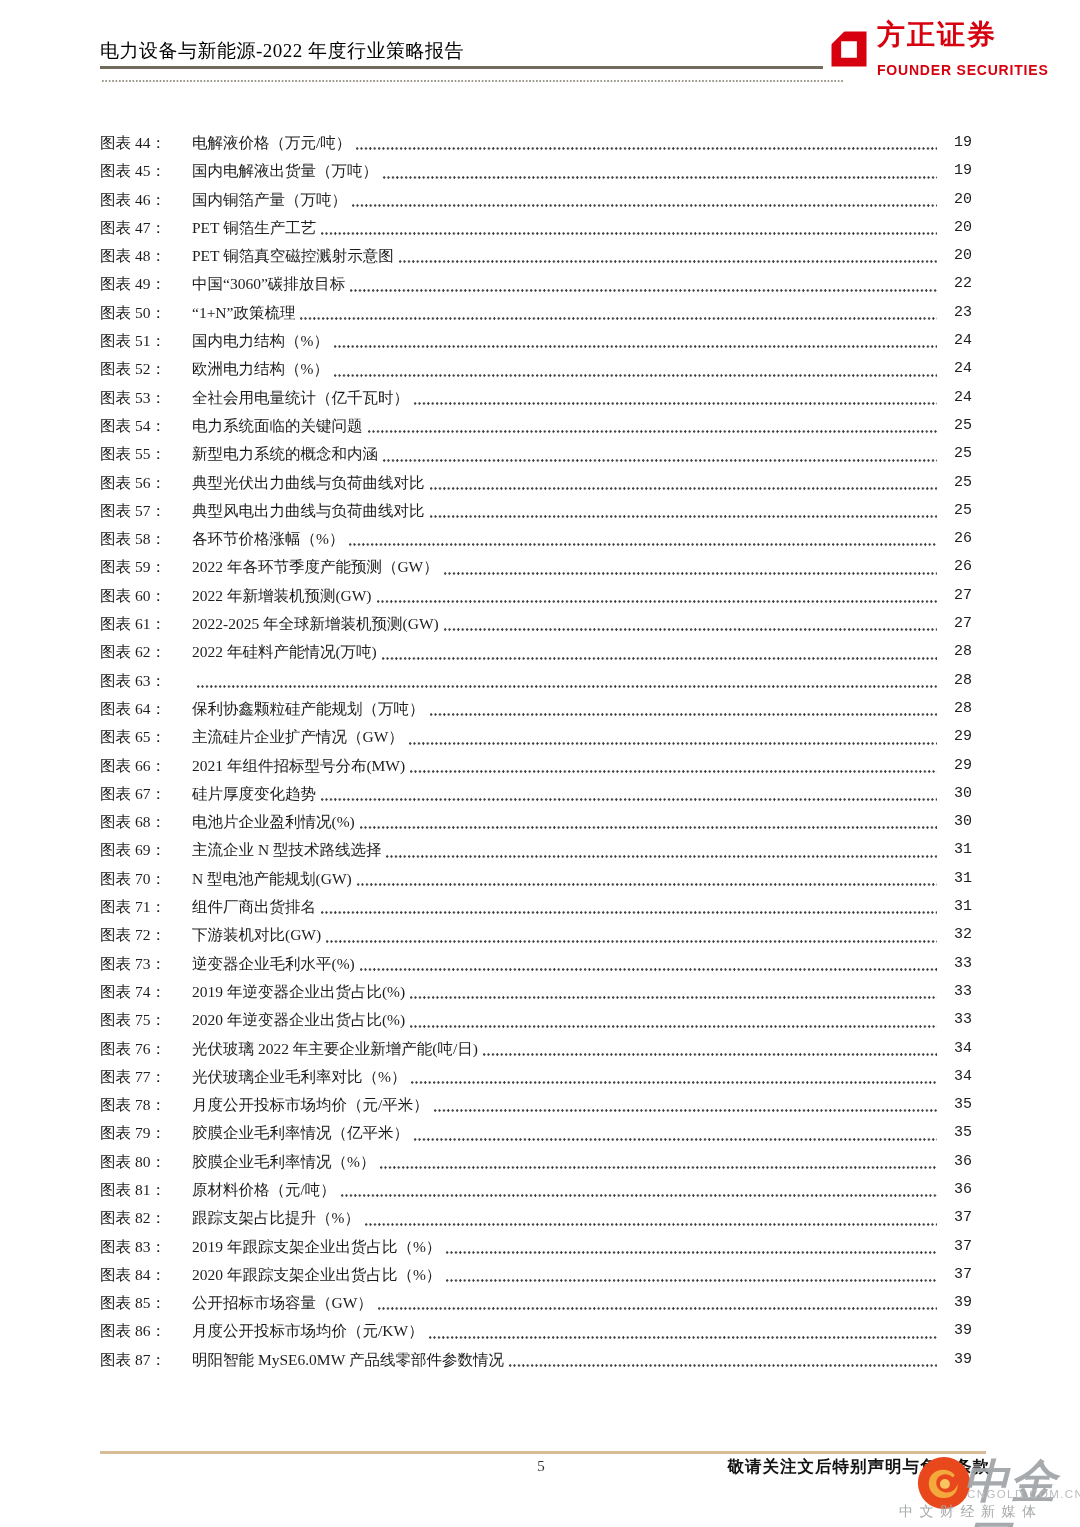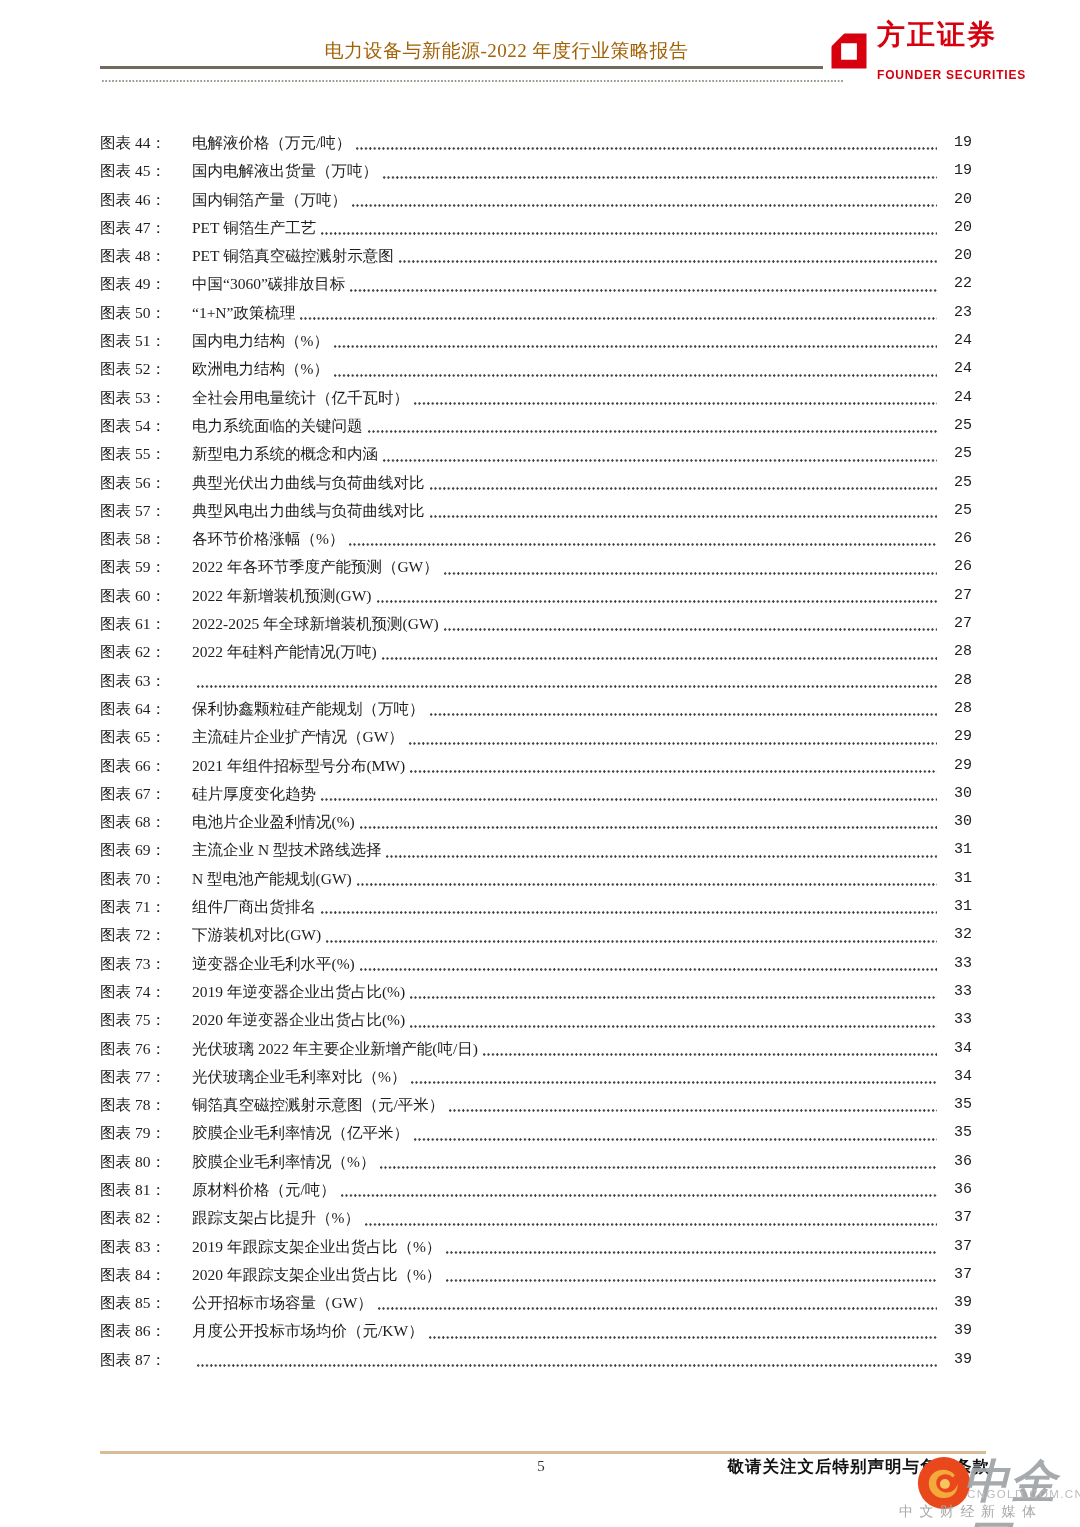--- a/index.html
+++ b/index.html
@@ -1,31 +1,31 @@
 <!DOCTYPE html>
 <html><head>
 <meta charset="utf-8">
 <style>
   html,body{margin:0;padding:0;background:#ffffff;}
   .page{position:relative;width:1080px;height:1527px;background:#ffffff;overflow:hidden;
         font-family:"Liberation Serif",serif;color:#1c1c1c;}
 
   
-  .hdr-title{position:absolute;left:100px;top:38px;width:813px;text-align:center;
-             font-size:19px;letter-spacing:0.5px;color:#a16207;white-space:nowrap;}
+  .hdr-title{position:absolute;left:100px;top:38px;width:813px;text-align:left;
+             font-size:19px;letter-spacing:0.5px;color:#000000;white-space:nowrap;}
   .hdr-rule-solid{position:absolute;left:100px;top:66px;width:723px;height:2.5px;background:#716b5d;}
   .hdr-rule-dotted{position:absolute;left:102px;top:80px;width:741px;height:2px;
              background-image:radial-gradient(circle at 1px 1px,#9d988c 0.8px,transparent 1px);
              background-size:3.4px 2px;background-repeat:repeat-x;}
   .logo{position:absolute;left:828px;top:20px;display:flex;align-items:center;}
   .logo-mark{width:42px;height:42px;margin-right:7px;}
   .logo-texts{display:flex;flex-direction:column;}
   .logo-cn{font-size:28px;font-weight:bold;color:#d7000f;letter-spacing:2px;line-height:30px;
            font-family:"Liberation Sans",sans-serif;}
-  .logo-en{font-size:12px;font-weight:bold;color:#d7000f;letter-spacing:0.8px;margin-top:18px;
+  .logo-en{font-size:14px;font-weight:bold;color:#d7000f;letter-spacing:0.8px;margin-top:12px;
            font-family:"Liberation Sans",sans-serif;}
 
   
   .toc{position:absolute;left:100px;top:129px;width:872px;}
   .row{display:flex;height:28.3px;line-height:28.3px;font-size:15.5px;white-space:nowrap;}
   .lbl{flex:0 0 92px;}
   .ttl{flex:0 0 auto;}
   .leader{flex:1 1 auto;align-self:flex-end;height:3px;margin:0 3px 7px 5px;
           background-image:radial-gradient(circle at 1.1px 1.5px,#3c3c3c 1px,transparent 1.3px);
           background-size:4.4px 3px;background-repeat:repeat-x;}
@@ -267,21 +267,21 @@
       <span class="pg">34</span>
     </div>
       <div class="row">
       <span class="lbl">图表 77：</span>
       <span class="ttl">光伏玻璃企业毛利率对比（%）</span>
       <span class="leader"></span>
       <span class="pg">34</span>
     </div>
       <div class="row">
       <span class="lbl">图表 78：</span>
-      <span class="ttl">铜箔真空磁控溅射示意图（元/平米）</span>
+      <span class="ttl">月度公开投标市场均价（元/平米）</span>
       <span class="leader"></span>
       <span class="pg">35</span>
     </div>
       <div class="row">
       <span class="lbl">图表 79：</span>
       <span class="ttl">胶膜企业毛利率情况（亿平米）</span>
       <span class="leader"></span>
       <span class="pg">35</span>
     </div>
       <div class="row">
@@ -321,20 +321,21 @@
       <span class="pg">39</span>
     </div>
       <div class="row">
       <span class="lbl">图表 86：</span>
       <span class="ttl">月度公开投标市场均价（元/KW）</span>
       <span class="leader"></span>
       <span class="pg">39</span>
     </div>
       <div class="row">
       <span class="lbl">图表 87：</span>
+      <span class="ttl">明阳智能 MySE6.0MW 产品线零部件参数情况</span>
       <span class="leader"></span>
       <span class="pg">39</span>
     </div>
     </div>
 
   <div class="ftr-rule"></div>
   <div class="ftr-page">5</div>
   <div class="ftr-disclaimer">敬请关注文后特别声明与免责条款</div>
 
   <div class="wm">

